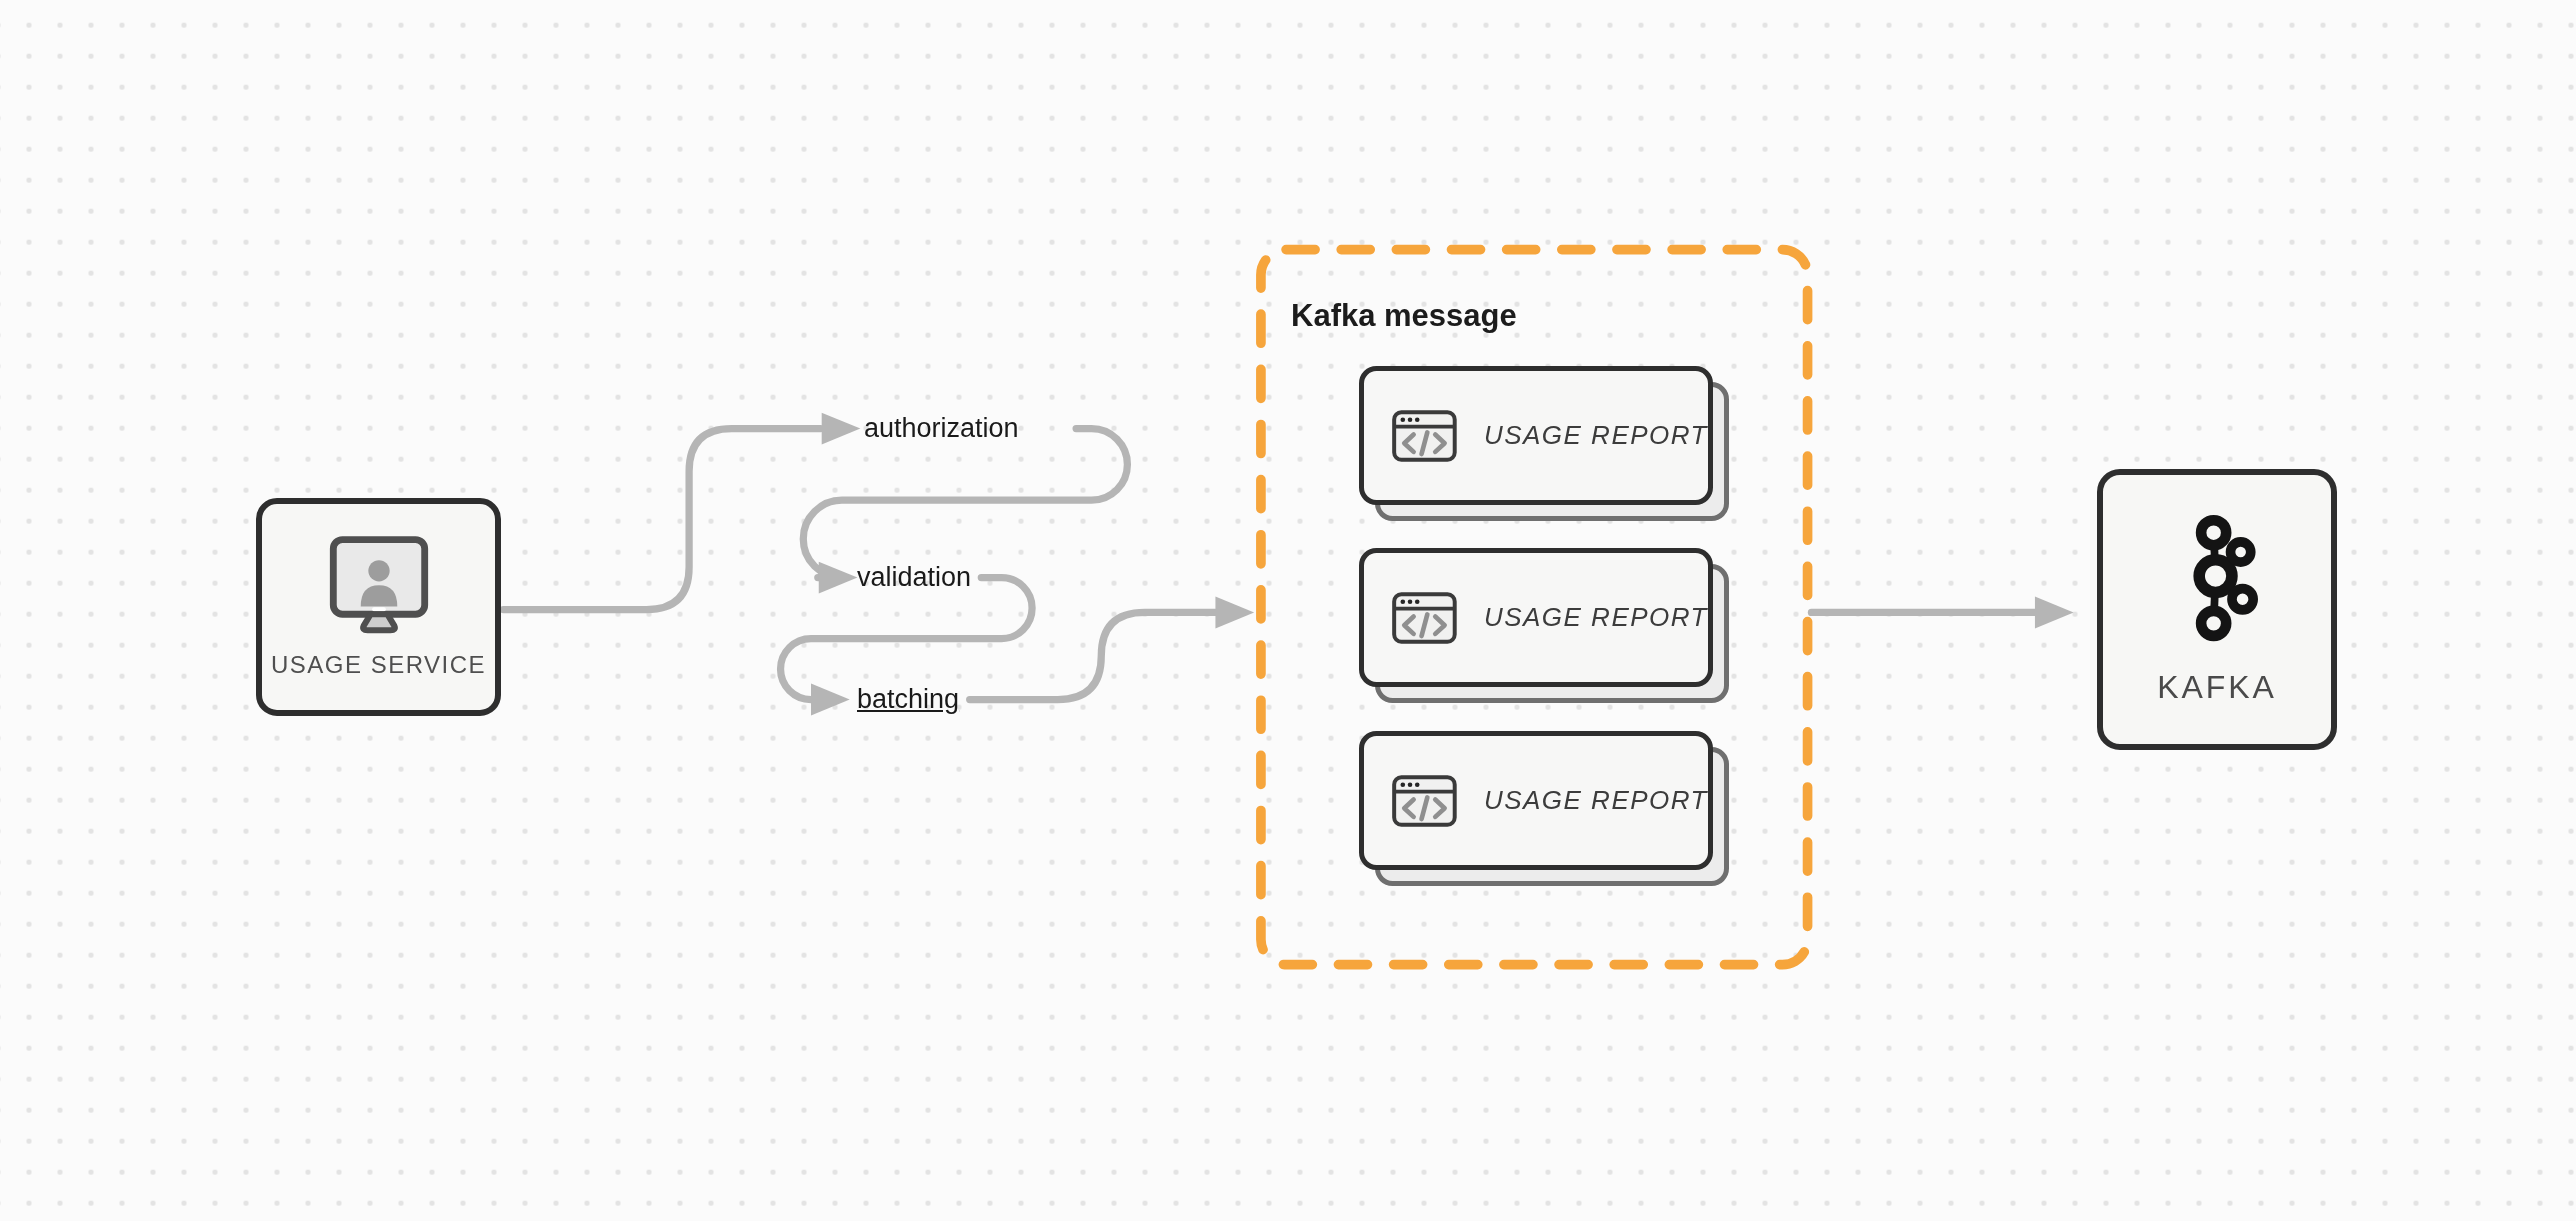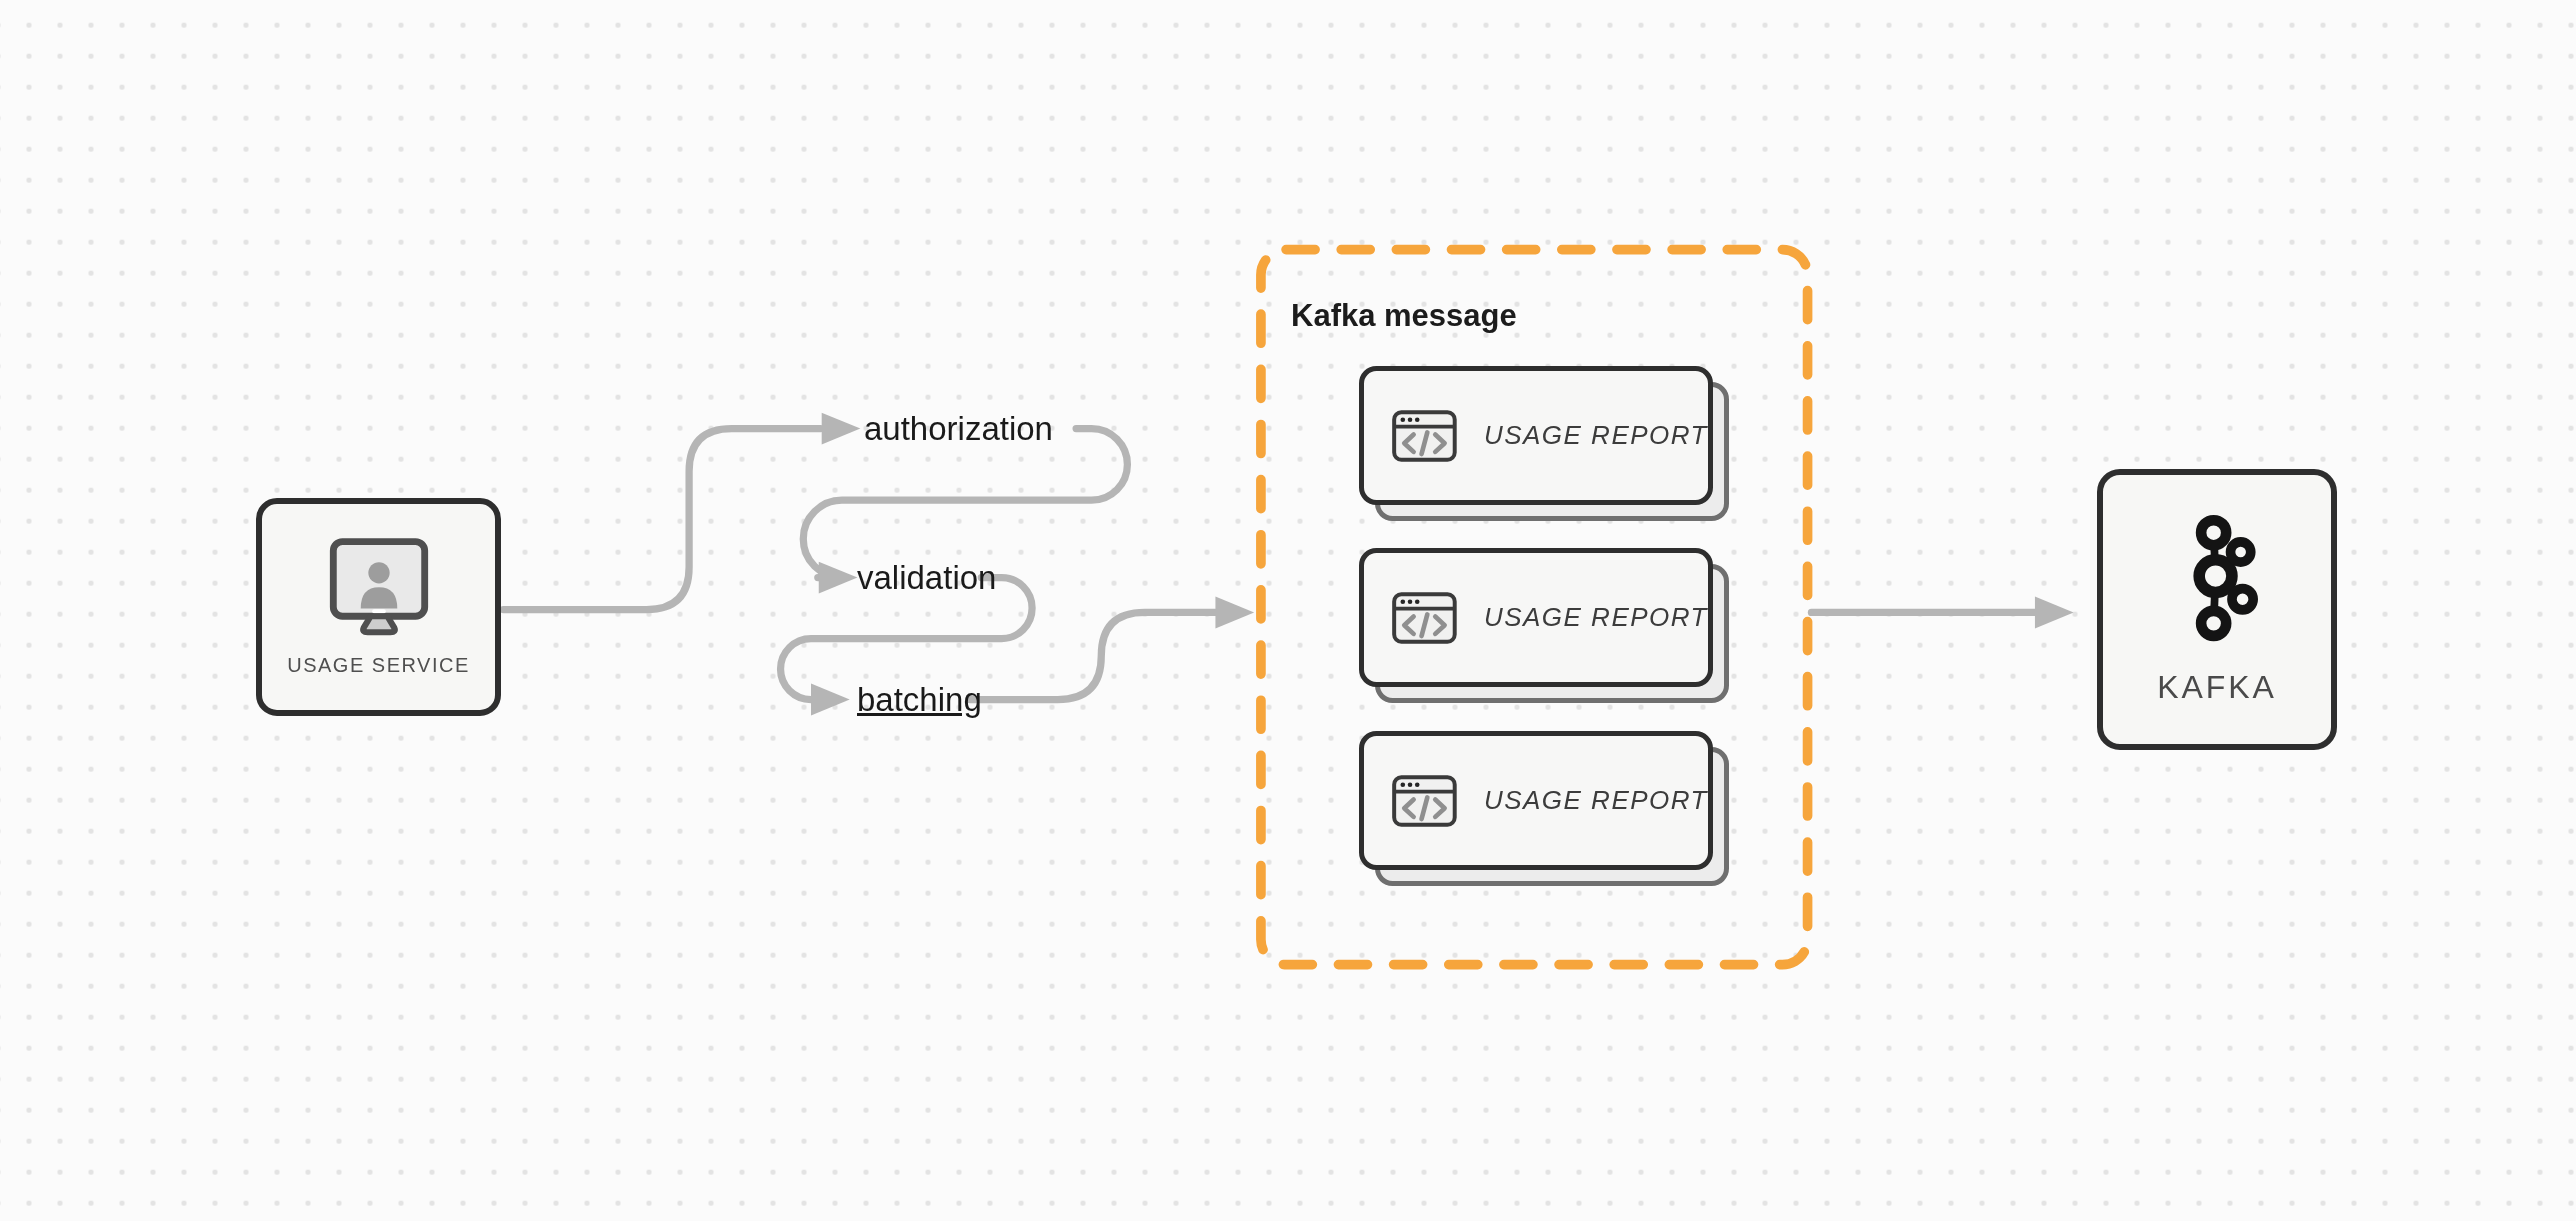--- a/index.html
+++ b/index.html
@@ -12,25 +12,25 @@
     font-family:"Liberation Sans", sans-serif;
   }
   .connectors { position:absolute; left:0; top:0; z-index:1; }
 
   .node {
     position:absolute; z-index:2; box-sizing:border-box;
     background:#f7f7f5; border:6.8px solid #2e2e2e; border-radius:21px;
     display:flex; flex-direction:column; align-items:center; justify-content:center;
   }
   .node-label { font-weight:400; color:#4f4f4f; white-space:nowrap; }
-  .usage-label { font-size:20px; letter-spacing:1.5px; margin-top:17.4px; }
+  .usage-label { font-size:24px; letter-spacing:1.5px; margin-top:17.4px; }
   .kafka-label { font-size:32px; letter-spacing:2.9px; margin-top:25px; color:#4a4a4a; }
 
   .step-label {
-    position:absolute; z-index:2; font-size:33px; font-weight:500; color:#1a1a1a;
+    position:absolute; z-index:2; font-size:27px; font-weight:500; color:#1a1a1a;
     line-height:39px; white-space:nowrap;
   }
 
   .group-title {
     position:absolute; z-index:2; font-size:31px; font-weight:700; color:#1c1c1c;
     line-height:37px; white-space:nowrap;
   }
 
   .card { position:absolute; z-index:2; width:354px; height:139px; }
   .card-shadow {

